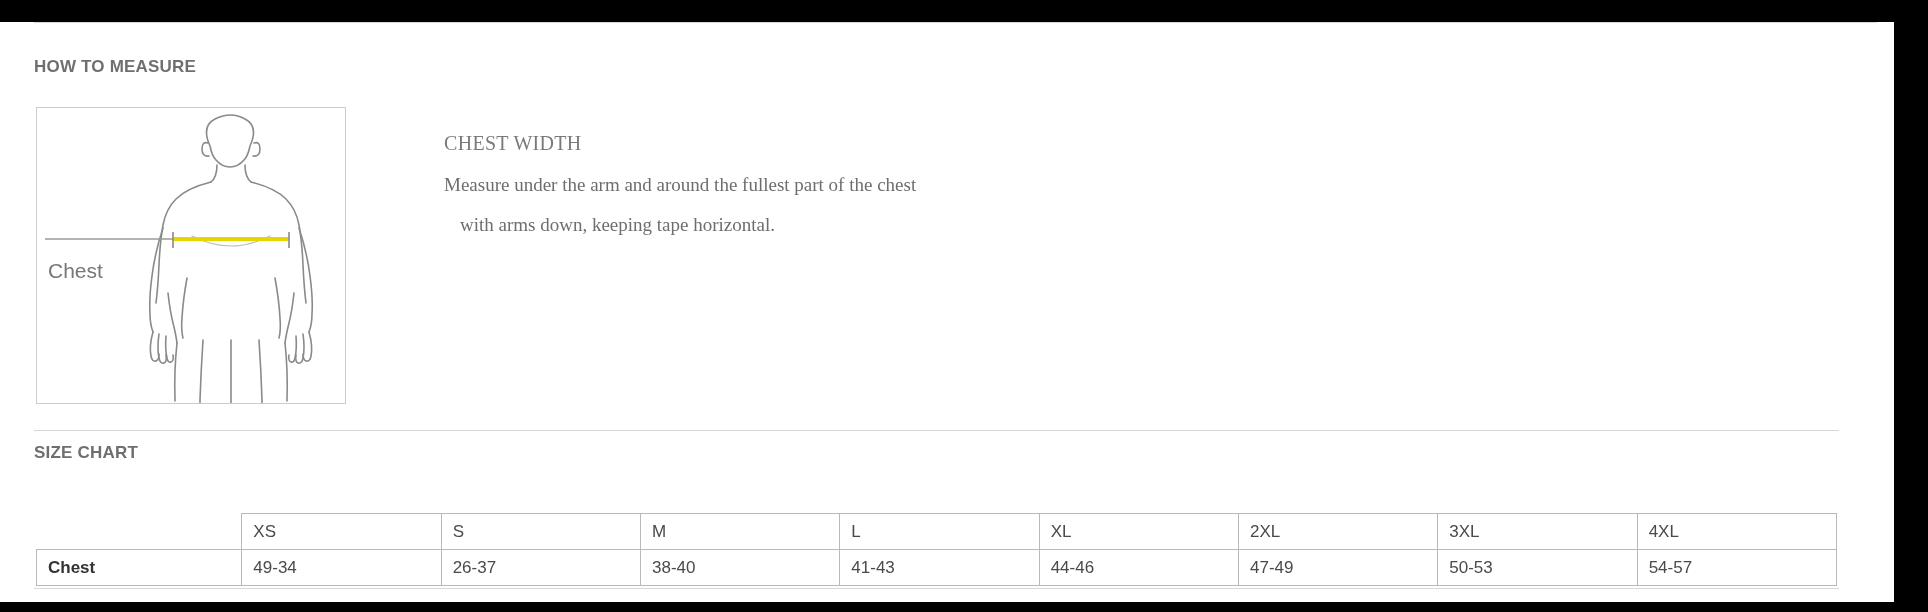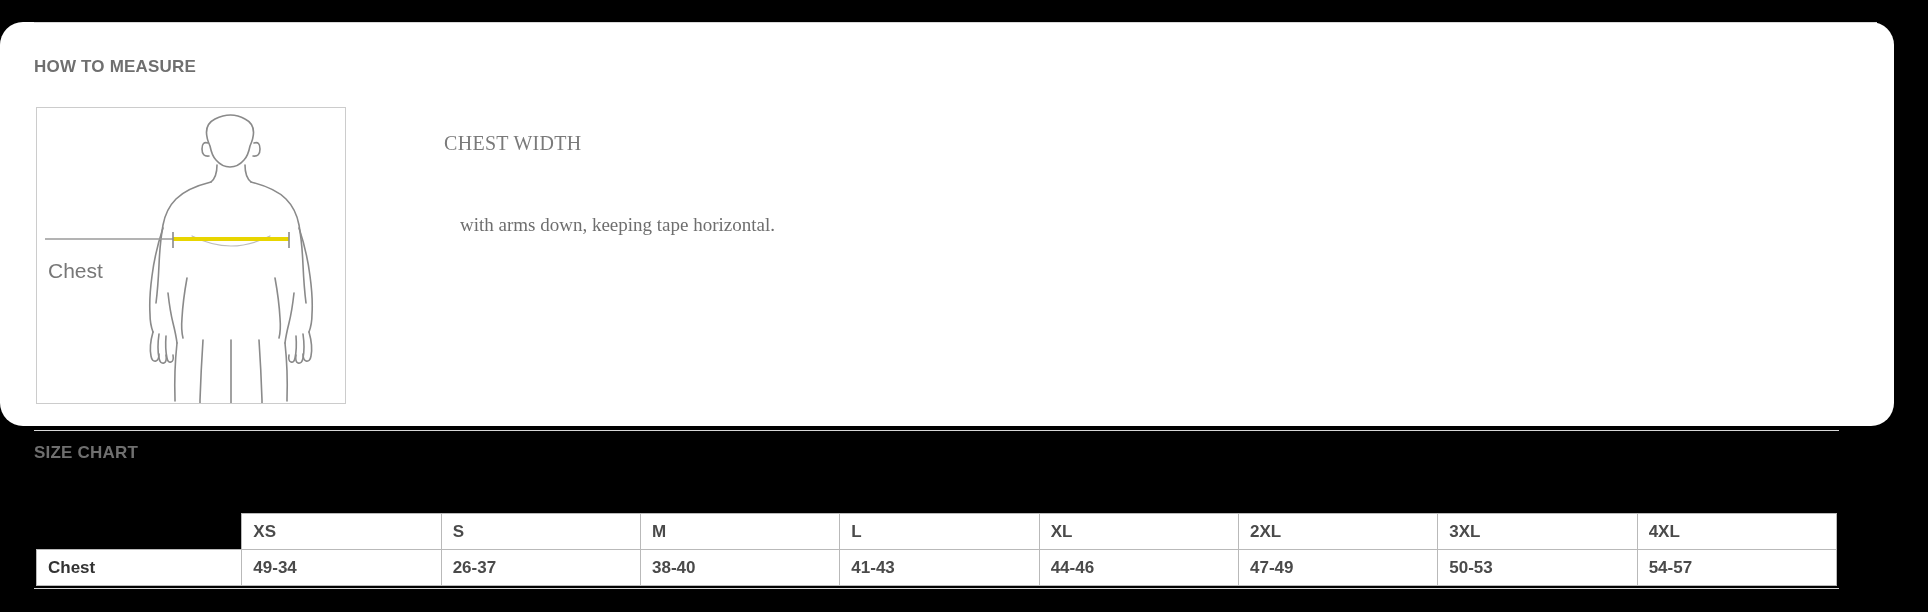--- a/index.html
+++ b/index.html
@@ -11,23 +11,22 @@
     overflow: hidden;
   }
   body {
     font-family: "Liberation Sans", sans-serif;
   }
   .page {
     position: absolute;
     left: 0;
     top: 22px;
     width: 1894px;
-    height: 404px;
+    height: 580px;
     background: #ffffff;
-    border-radius: 23px;
   }
   .top-rule {
     position: absolute;
     left: 34px;
     top: 0px;
     width: 1843px;
     height: 1px;
     background: #d8d8d8;
   }
   .section-title {
@@ -112,21 +111,21 @@
     border-collapse: collapse;
     table-layout: fixed;
     width: 1801px;
   }
   table.size-chart td, table.size-chart th {
     border: 1px solid #b9b9b9;
     height: 36px;
     padding: 0 11px;
     font-size: 17px;
     color: #4a4a4a;
-    font-weight: bold;
+    font-weight: normal;
     text-align: left;
     vertical-align: middle;
     background: #ffffff;
     box-sizing: border-box;
   }
   table.size-chart th.corner {
     border: none;
     background: transparent;
   }
   table.size-chart td.rowhead {
@@ -188,20 +187,21 @@
 
       <line x1="136" y1="131" x2="252" y2="131" stroke="#e8d500" stroke-width="4"></line>
       <line x1="136" y1="124" x2="136" y2="140" stroke="#8a8a8a" stroke-width="1.6"></line>
       <line x1="252" y1="124" x2="252" y2="140" stroke="#8a8a8a" stroke-width="1.6"></line>
     </svg>
   </div>
 
   <div class="chest-label">Chest</div>
 
   <div class="desc desc-title">CHEST WIDTH</div>
+  <div class="desc desc-line1">Measure under the arm and around the fullest part of the chest</div>
   <div class="desc desc-line2">with arms down, keeping tape horizontal.</div>
 
   <div class="mid-rule"></div>
 
   <div class="section-title" id="size-chart-title">SIZE CHART</div>
 
   <table class="size-chart">
     <colgroup>
       <col class="first">
       <col class="sz">

